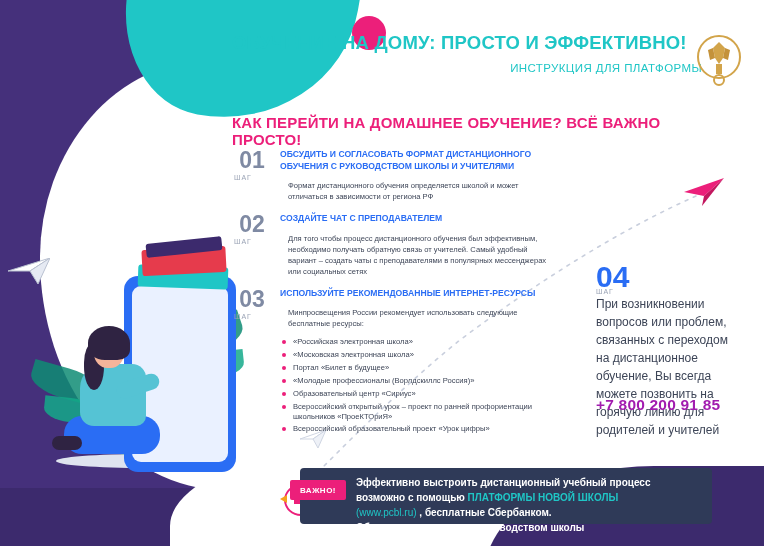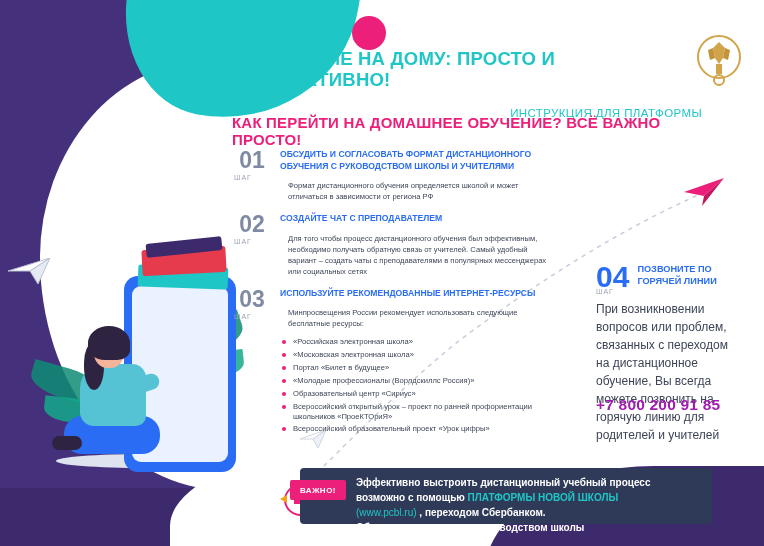--- a/index.html
+++ b/index.html
@@ -96,21 +96,21 @@
   .person-arm{position:absolute;left:70px;top:138px;width:44px;height:16px;border-radius:10px;background:#55c3d4;transform:rotate(-18deg);}
   .person-shoe{position:absolute;left:6px;top:196px;width:30px;height:14px;border-radius:8px;background:#2f2342;}
   .floor-shadow{position:absolute;left:10px;top:214px;width:180px;height:14px;border-radius:50%;background:#dfe3ef;}
 
   
   .header{
     position:absolute;left:232px;top:32px;width:470px;
   }
   .title{
     color:#1fc6c6;font-size:18.5px;font-weight:bold;letter-spacing:.2px;line-height:1.15;
-    margin:16px;
+    margin:0;
   }
   .subtitle{
     color:#1fc6c6;font-size:11.5px;font-weight:normal;letter-spacing:.4px;
     text-align:right;margin:9px 0 0 0;
   }
   .emblem{
     position:absolute;right:22px;top:34px;width:46px;height:56px;
   }
 
   .section-title{
@@ -297,21 +297,20 @@
           <li>Образовательный центр «Сириус»</li>
           <li>Всероссийский открытый урок – проект по ранней профориентации школьников «ПроеКТОриЯ»</li>
           <li>Всероссийский образовательный проект «Урок цифры»</li>
         </ul>
       </div>
     </div>
   </div>
 
   <div class="step4">
     <div class="step4-num">04</div>
-    <div class="step4-head">ПОЗВОНИТЕ ПО ГОРЯЧЕЙ ЛИНИИ</div>
     <div class="step4-word">ШАГ</div>
     <p class="step4-text">При возникновении вопросов или проблем, связанных с переходом на дистанционное обучение, Вы всегда можете позвонить на горячую линию для родителей и учителей</p>
   </div>
 
   <div class="phone-number">+7 800 200 91 85</div>
 
   <div class="mascot">
     <div class="body"></div>
     <div class="wing"></div>
     <div class="eye"></div>
@@ -319,19 +318,19 @@
   </div>
 
   <div class="callout">
     <div class="callout-badge">ВАЖНО!</div>
     <div class="callout-text">
       <div><span class="b">Эффективно выстроить дистанционный учебный процесс</span></div>
       <div>
         <span class="b">возможно с помощью </span><span class="hl">ПЛАТФОРМЫ НОВОЙ ШКОЛЫ</span>
       </div>
       <div>
-        <span class="lnk">(www.pcbl.ru)</span><span class="b"> , переходом Сбербанком.</span>
+        <span class="lnk">(www.pcbl.ru)</span><span class="b"> , бесплатные Сбербанком.</span>
       </div>
       <div><span class="b">Обсудите этот вопрос с руководством школы</span></div>
     </div>
   </div>
 
 </div>
 
 </body></html>

